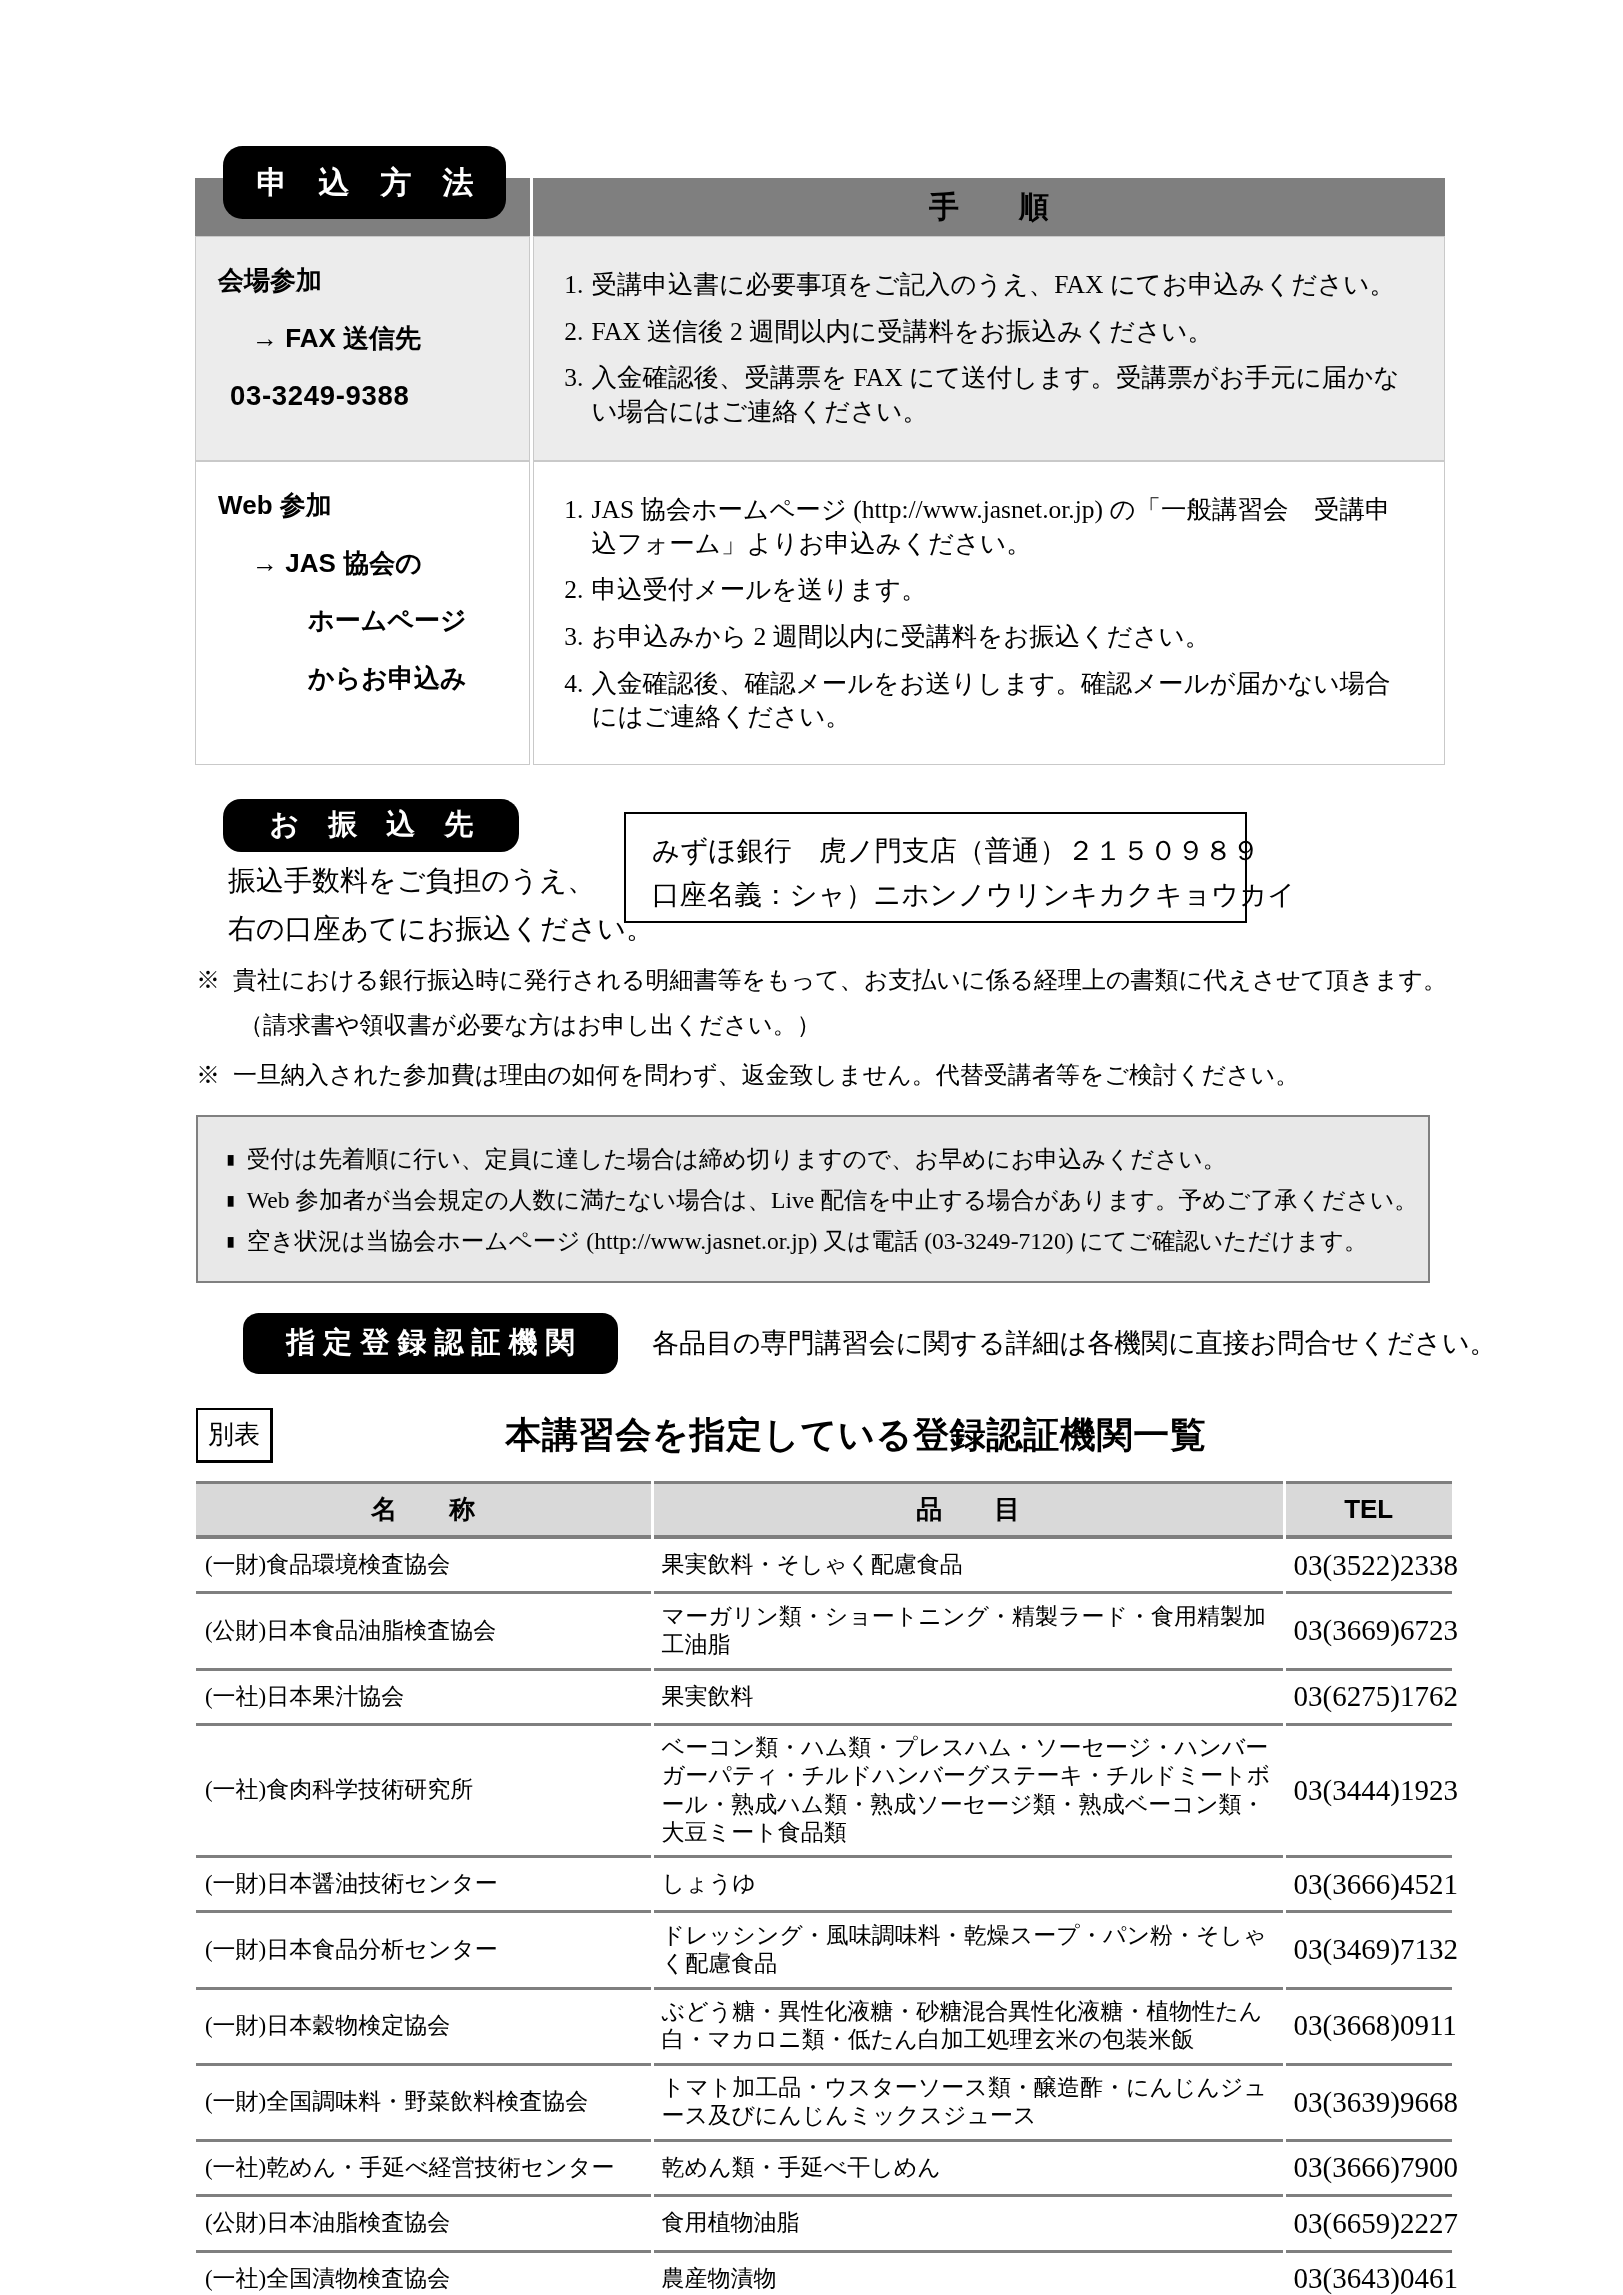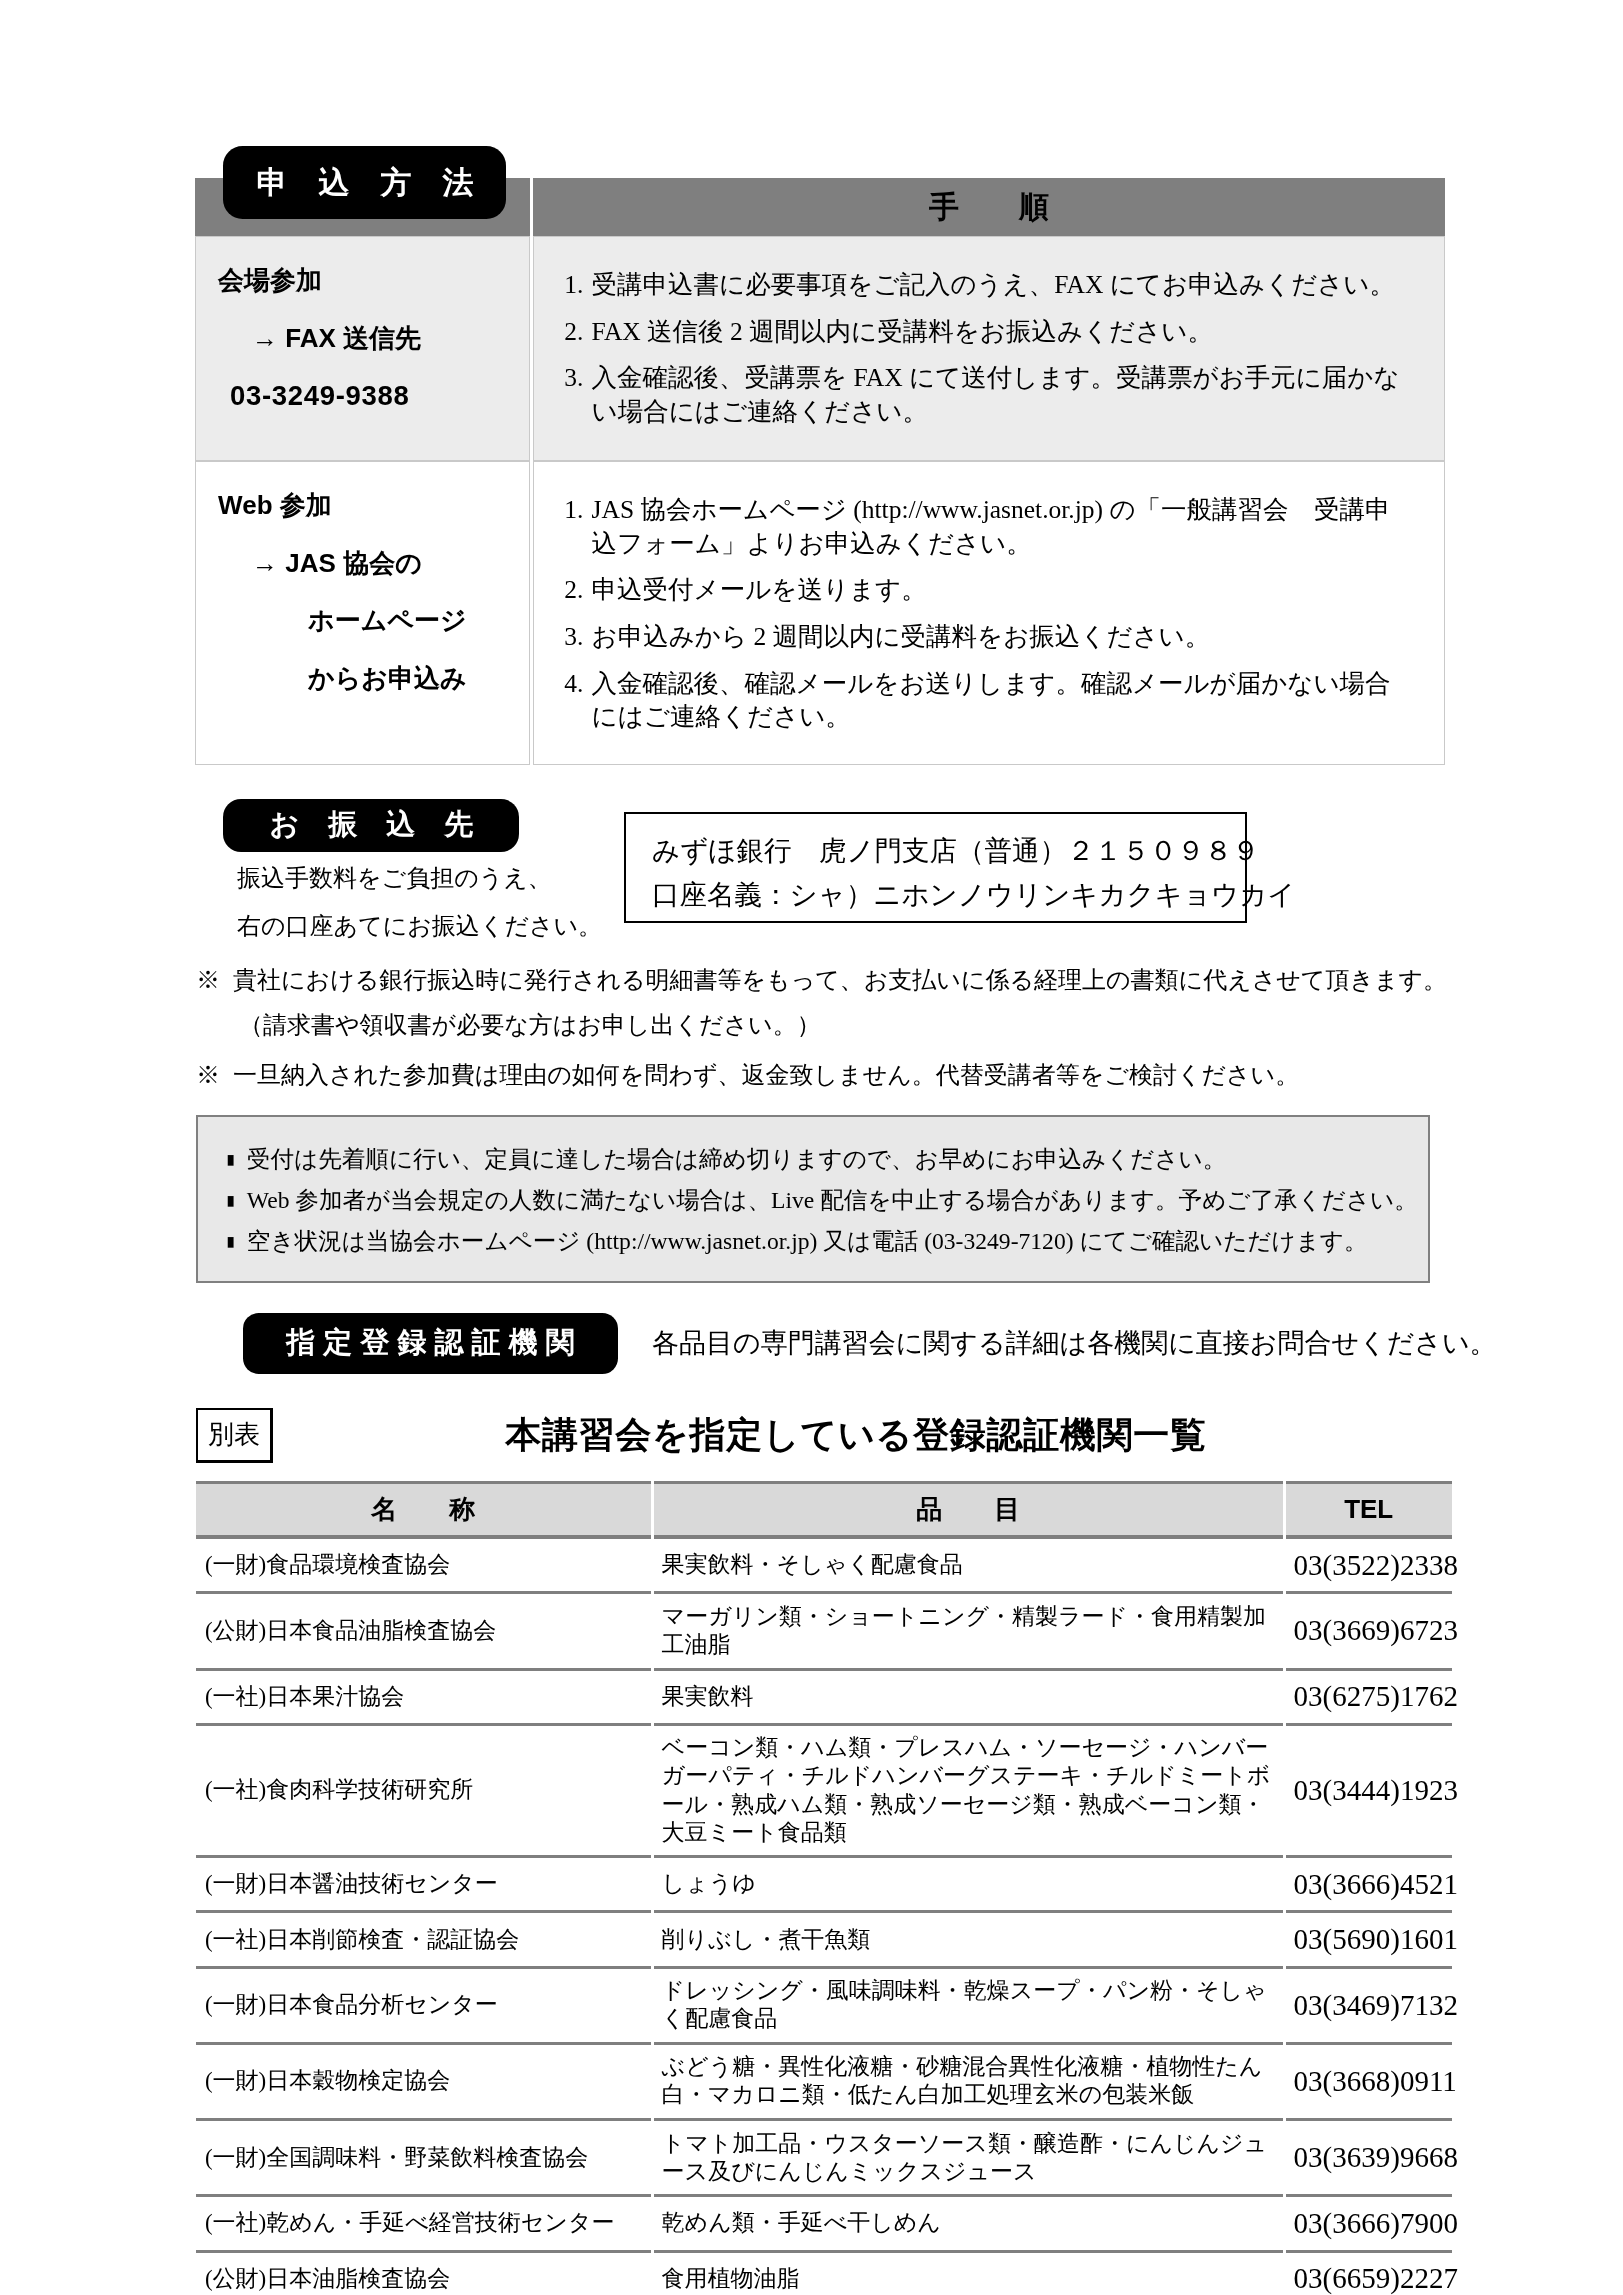--- a/index.html
+++ b/index.html
@@ -47,21 +47,21 @@
   ol.steps{list-style:none;counter-reset:s;margin:0;padding:17px 11.8px 15.7px 10.5px;}
   ol.steps li{
     position:relative;padding-left:30px;margin:13px 16px;font-size:25.5px;line-height:1.32;
   }
   ol.steps li::before{
     counter-increment:s;content:counter(s) ".";position:absolute;left:2.6px;top:0;
   }
 
   
   .sec2{position:relative;height:147px;margin-top:34px;}
-  .pay-line{position:absolute;left:41px;font-size:24px;white-space:nowrap;}
+  .pay-line{position:absolute;left:32px;font-size:28px;white-space:nowrap;}
   .pay-line.l1{top:63px;}
   .pay-line.l2{top:111px;}
   .bank-box{
     position:absolute;left:428px;top:13px;width:623px;height:111px;box-sizing:border-box;
     border:2px solid #000;padding:19.6px 0 0 26px;
     font-family:"Liberation Sans","DejaVu Sans",sans-serif;font-weight:normal;font-size:27.5px;
   }
   .bank-box div{margin-bottom:7.9px;white-space:nowrap;}
 
   
@@ -237,25 +237,20 @@
         <td class="name">(一社)食肉科学技術研究所</td>
         <td class="items">ベーコン類・ハム類・プレスハム・ソーセージ・ハンバーガーパティ・チルドハンバーグステーキ・チルドミートボール・熟成ハム類・熟成ソーセージ類・熟成ベーコン類・大豆ミート食品類</td>
         <td class="tel">03(3444)1923</td>
       </tr>
       <tr>
         <td class="name">(一財)日本醤油技術センター</td>
         <td class="items">しょうゆ</td>
         <td class="tel">03(3666)4521</td>
       </tr>
       <tr>
-        <td class="name">(一社)日本削節検査・認証協会</td>
-        <td class="items">削りぶし・煮干魚類</td>
-        <td class="tel">03(5690)1601</td>
-      </tr>
-      <tr>
         <td class="name">(一財)日本食品分析センター</td>
         <td class="items">ドレッシング・風味調味料・乾燥スープ・パン粉・そしゃく配慮食品</td>
         <td class="tel">03(3469)7132</td>
       </tr>
       <tr>
         <td class="name">(一財)日本穀物検定協会</td>
         <td class="items">ぶどう糖・異性化液糖・砂糖混合異性化液糖・植物性たん白・マカロニ類・低たん白加工処理玄米の包装米飯</td>
         <td class="tel">03(3668)0911</td>
       </tr>
       <tr>

